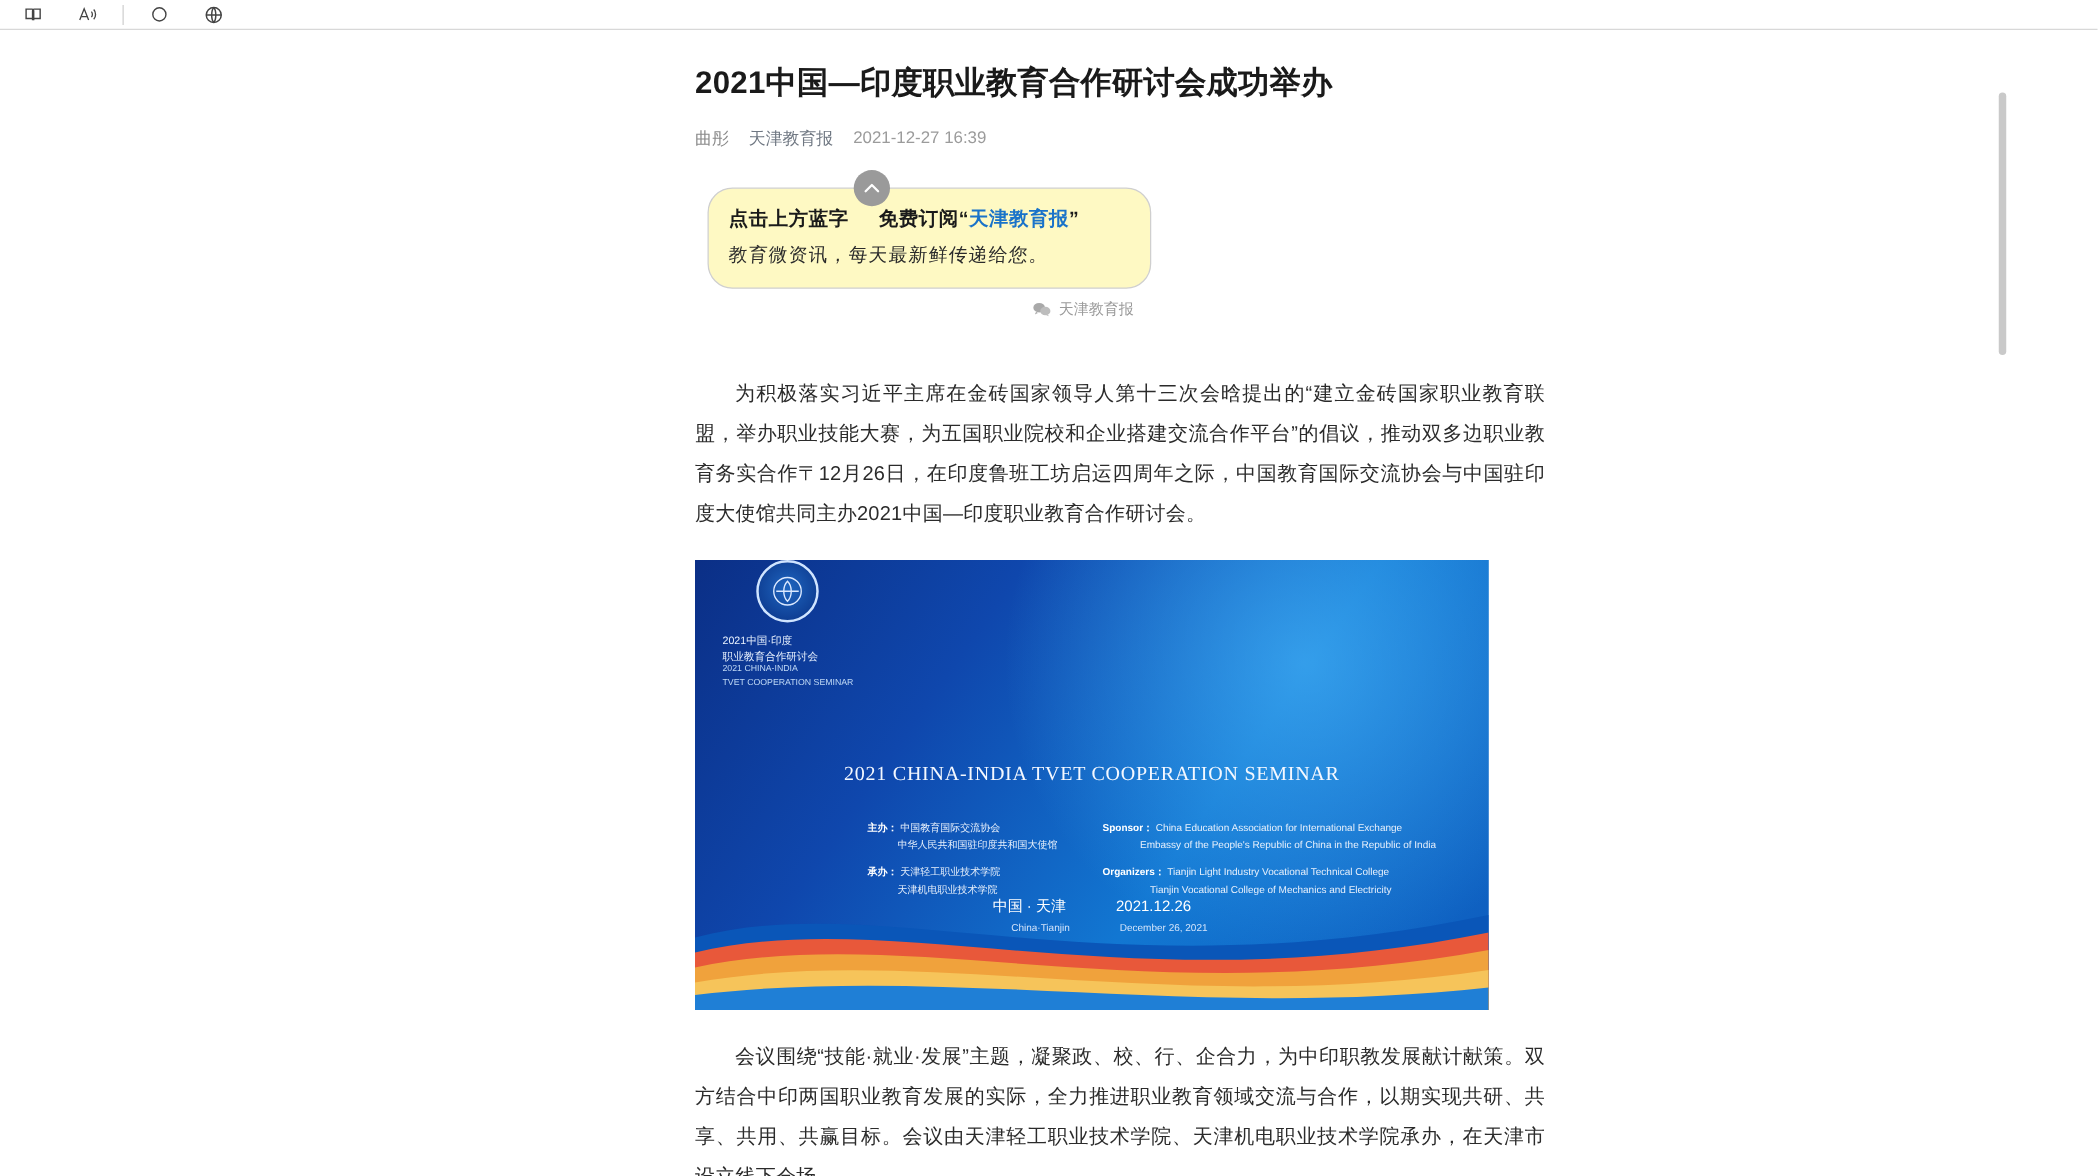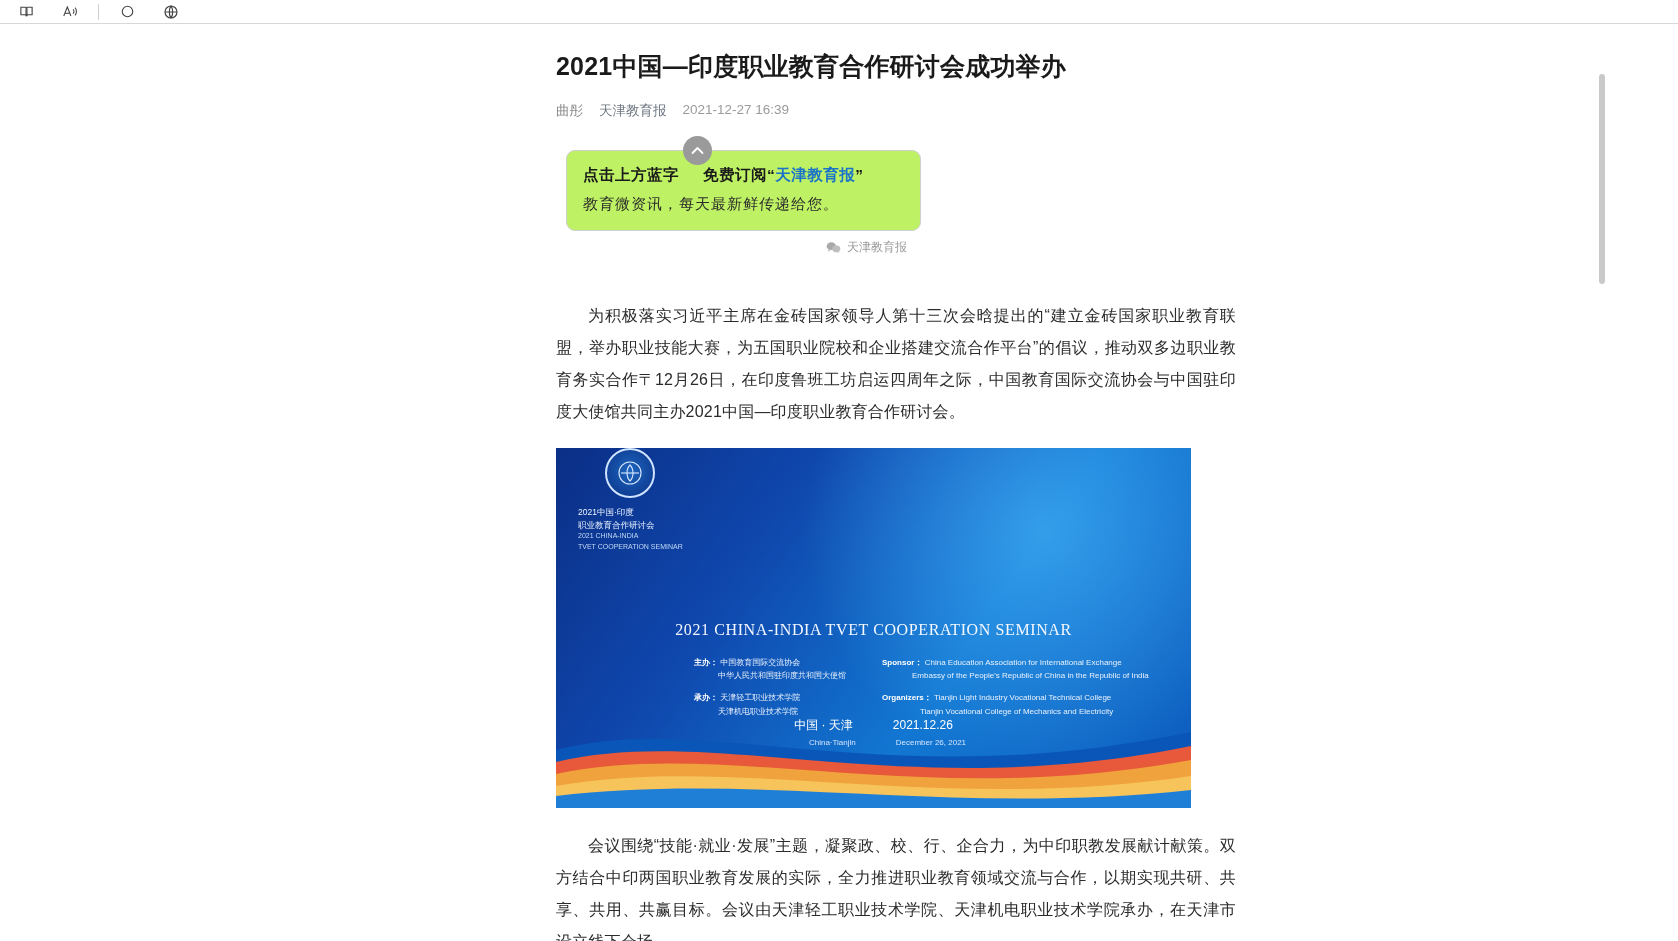--- a/index.html
+++ b/index.html
@@ -87,23 +87,23 @@
 
   
   .subscribe-wrap {
     margin-top: 30px;
     position: relative;
     width: 355px;
     margin-left: 10px;
   }
   .subscribe-card {
     border: 1px solid #cfcfcf;
-    border-radius: 9px;
+    border-radius: 20px;
     padding: 14px 16px 16px 16px;
-    background: #bef264;
+    background: #fef9c3;
     position: relative;
   }
   .subscribe-line1 {
     font-size: 15.5px;
     font-weight: bold;
     color: #1a1a1a;
     letter-spacing: 0.5px;
     white-space: nowrap;
   }
   .subscribe-line1 .blue {
@@ -216,21 +216,21 @@
     width: 100%;
     text-align: center;
     color: #ffffff;
     font-size: 35px;
     font-weight: bold;
     letter-spacing: 1px;
     text-shadow: 0 2px 6px rgba(0,0,0,0.35);
   }
   .poster-subtitle {
     position: absolute;
-    top: 173px;
+    top: 163px;
     left: 0;
     width: 100%;
     text-align: center;
     color: #f4f8ff;
     font-family: "Liberation Serif", serif;
     font-size: 16px;
     letter-spacing: 0.6px;
   }
   .poster-orgs {
     position: absolute;

